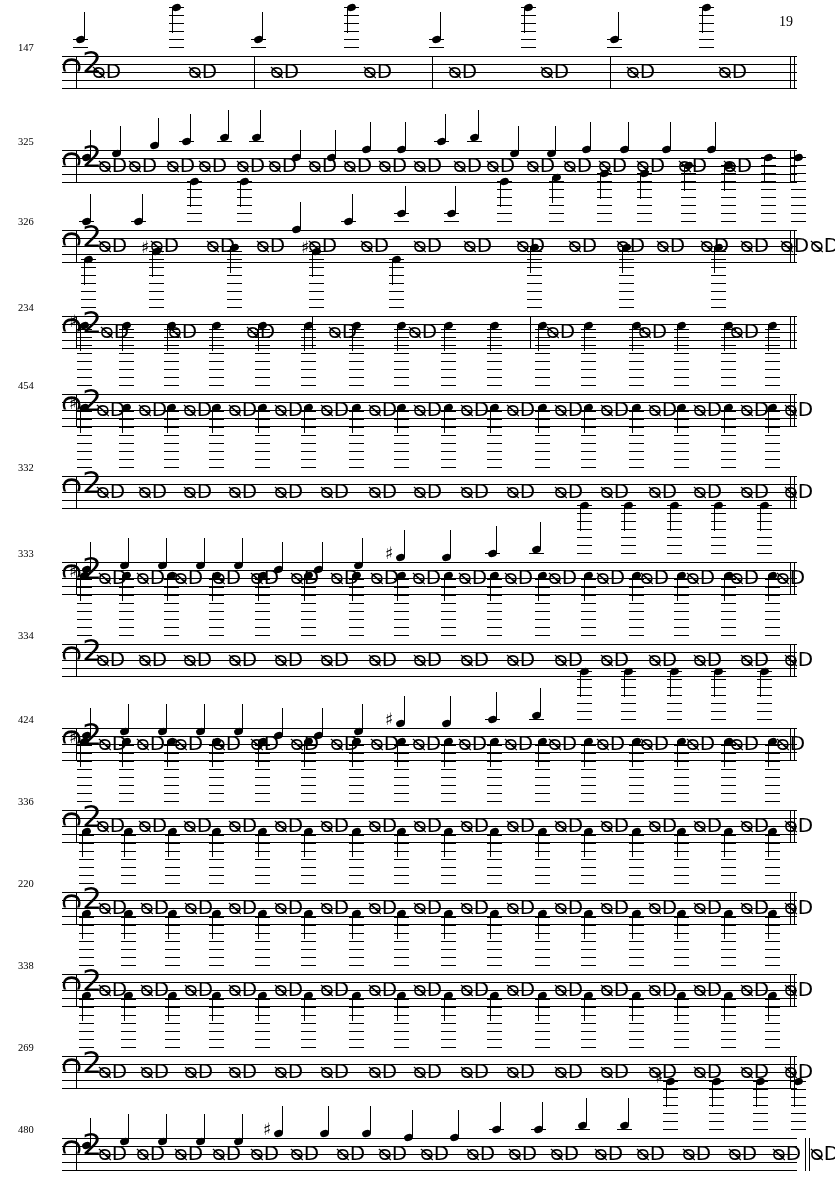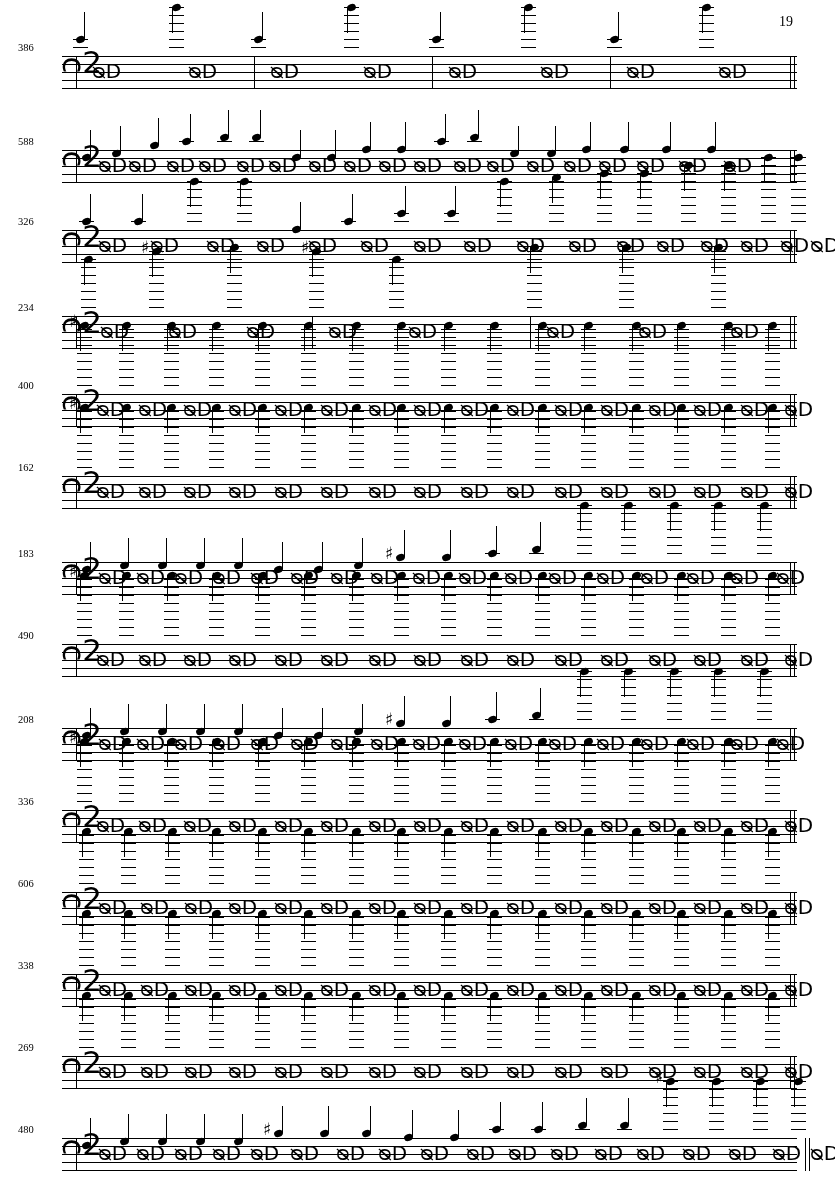--- a/index.html
+++ b/index.html
@@ -135,21 +135,21 @@
     font-family: "Liberation Serif", serif;
   }
 </style>
 </head>
 <body>
 
 <div class="page">
   <div class="page-number">19</div>
   <div class="systems" id="systems">
       <div class="system">
-        <div class="measure-number" style="top: 8px;">386</div>
+        <div class="measure-number" style="top: 8px;">147</div>
         <div class="staff" style="top: 22px;">
           <div class="line l0"></div>
           <div class="line l1"></div>
           <div class="line l2"></div>
           <div class="line l3"></div>
           <div class="line l4"></div>
           <div class="clef">ᴒ2</div>
           <div class="timesig" style="left: 22px; top: 1px;"></div>
           <div class="barline" style="left: 14px;"></div>
           <div class="barline" style="left: 192px;"></div>
@@ -211,21 +211,21 @@
           <div class="ledger" style="left: 637px; top: -25px;"></div>
           <div class="ledger" style="left: 637px; top: -33px;"></div>
           <div class="ledger" style="left: 637px; top: -41px;"></div>
           <div class="ledger" style="left: 637px; top: -49px;"></div>
           <div class="note" style="left: 640px; top: -52px;"></div>
           <div class="stem" style="left: 640px; top: -49px; height: 26px;"></div>
           <div class="rest" style="left: 656px; top: 5px;">ᴓD</div>
         </div>
       </div>
       <div class="system">
-        <div class="measure-number" style="top: 102px;">588</div>
+        <div class="measure-number" style="top: 102px;">325</div>
         <div class="staff" style="top: 116px;">
           <div class="line l0"></div>
           <div class="line l1"></div>
           <div class="line l2"></div>
           <div class="line l3"></div>
           <div class="line l4"></div>
           <div class="clef">ᴒ2</div>
           <div class="barline" style="left: 14px;"></div>
           <div class="endbar" style="left: 728px;">
             <div class="thin"></div>
@@ -535,21 +535,21 @@
           <div class="ledger" style="left: 649px; top: -41px;"></div>
           <div class="ledger" style="left: 649px; top: -49px;"></div>
           <div class="ledger" style="left: 649px; top: -57px;"></div>
           <div class="ledger" style="left: 649px; top: -65px;"></div>
           <div class="note" style="left: 652px; top: -72px;"></div>
           <div class="stem" style="left: 652px; top: -69px; height: 26px;"></div>
           <div class="rest" style="left: 668px; top: 5px;">ᴓD</div>
         </div>
       </div>
       <div class="system">
-        <div class="measure-number" style="top: 346px;">400</div>
+        <div class="measure-number" style="top: 346px;">454</div>
         <div class="staff" style="top: 360px;">
           <div class="line l0"></div>
           <div class="line l1"></div>
           <div class="line l2"></div>
           <div class="line l3"></div>
           <div class="line l4"></div>
           <div class="clef">ᴒ2</div>
           <div class="barline" style="left: 14px;"></div>
           <div class="endbar" style="left: 728px;">
             <div class="thin"></div>
@@ -728,21 +728,21 @@
           <div class="ledger" style="left: 703px; top: -41px;"></div>
           <div class="ledger" style="left: 703px; top: -49px;"></div>
           <div class="ledger" style="left: 703px; top: -57px;"></div>
           <div class="ledger" style="left: 703px; top: -65px;"></div>
           <div class="note" style="left: 706px; top: -72px;"></div>
           <div class="stem" style="left: 706px; top: -69px; height: 26px;"></div>
           <div class="rest" style="left: 722px; top: 5px;">ᴓD</div>
         </div>
       </div>
       <div class="system">
-        <div class="measure-number" style="top: 428px;">162</div>
+        <div class="measure-number" style="top: 428px;">332</div>
         <div class="staff" style="top: 442px;">
           <div class="line l0"></div>
           <div class="line l1"></div>
           <div class="line l2"></div>
           <div class="line l3"></div>
           <div class="line l4"></div>
           <div class="clef">ᴒ2</div>
           <div class="barline" style="left: 14px;"></div>
           <div class="endbar" style="left: 728px;">
             <div class="thin"></div>
@@ -921,21 +921,21 @@
           <div class="ledger" style="left: 703px; top: -41px;"></div>
           <div class="ledger" style="left: 703px; top: -49px;"></div>
           <div class="ledger" style="left: 703px; top: -57px;"></div>
           <div class="ledger" style="left: 703px; top: -65px;"></div>
           <div class="note" style="left: 706px; top: -72px;"></div>
           <div class="stem" style="left: 706px; top: -69px; height: 26px;"></div>
           <div class="rest" style="left: 722px; top: 5px;">ᴓD</div>
         </div>
       </div>
       <div class="system">
-        <div class="measure-number" style="top: 514px;">183</div>
+        <div class="measure-number" style="top: 514px;">333</div>
         <div class="staff" style="top: 528px;">
           <div class="line l0"></div>
           <div class="line l1"></div>
           <div class="line l2"></div>
           <div class="line l3"></div>
           <div class="line l4"></div>
           <div class="clef">ᴒ2</div>
           <div class="barline" style="left: 14px;"></div>
           <div class="endbar" style="left: 728px;">
             <div class="thin"></div>
@@ -1026,21 +1026,21 @@
           <div class="ledger" style="left: 695px; top: -33px;"></div>
           <div class="ledger" style="left: 695px; top: -41px;"></div>
           <div class="ledger" style="left: 695px; top: -49px;"></div>
           <div class="ledger" style="left: 695px; top: -57px;"></div>
           <div class="note" style="left: 698px; top: -60px;"></div>
           <div class="stem" style="left: 698px; top: -57px; height: 26px;"></div>
           <div class="rest" style="left: 714px; top: 5px;">ᴓD</div>
         </div>
       </div>
       <div class="system">
-        <div class="measure-number" style="top: 596px;">490</div>
+        <div class="measure-number" style="top: 596px;">334</div>
         <div class="staff" style="top: 610px;">
           <div class="line l0"></div>
           <div class="line l1"></div>
           <div class="line l2"></div>
           <div class="line l3"></div>
           <div class="line l4"></div>
           <div class="clef">ᴒ2</div>
           <div class="barline" style="left: 14px;"></div>
           <div class="endbar" style="left: 728px;">
             <div class="thin"></div>
@@ -1219,21 +1219,21 @@
           <div class="ledger" style="left: 703px; top: -41px;"></div>
           <div class="ledger" style="left: 703px; top: -49px;"></div>
           <div class="ledger" style="left: 703px; top: -57px;"></div>
           <div class="ledger" style="left: 703px; top: -65px;"></div>
           <div class="note" style="left: 706px; top: -72px;"></div>
           <div class="stem" style="left: 706px; top: -69px; height: 26px;"></div>
           <div class="rest" style="left: 722px; top: 5px;">ᴓD</div>
         </div>
       </div>
       <div class="system">
-        <div class="measure-number" style="top: 680px;">208</div>
+        <div class="measure-number" style="top: 680px;">424</div>
         <div class="staff" style="top: 694px;">
           <div class="line l0"></div>
           <div class="line l1"></div>
           <div class="line l2"></div>
           <div class="line l3"></div>
           <div class="line l4"></div>
           <div class="clef">ᴒ2</div>
           <div class="barline" style="left: 14px;"></div>
           <div class="endbar" style="left: 728px;">
             <div class="thin"></div>
@@ -1517,21 +1517,21 @@
           <div class="ledger" style="left: 703px; top: -41px;"></div>
           <div class="ledger" style="left: 703px; top: -49px;"></div>
           <div class="ledger" style="left: 703px; top: -57px;"></div>
           <div class="ledger" style="left: 703px; top: -65px;"></div>
           <div class="note" style="left: 706px; top: -72px;"></div>
           <div class="stem" style="left: 706px; top: -69px; height: 26px;"></div>
           <div class="rest" style="left: 722px; top: 5px;">ᴓD</div>
         </div>
       </div>
       <div class="system">
-        <div class="measure-number" style="top: 844px;">606</div>
+        <div class="measure-number" style="top: 844px;">220</div>
         <div class="staff" style="top: 858px;">
           <div class="line l0"></div>
           <div class="line l1"></div>
           <div class="line l2"></div>
           <div class="line l3"></div>
           <div class="line l4"></div>
           <div class="clef">ᴒ2</div>
           <div class="barline" style="left: 14px;"></div>
           <div class="endbar" style="left: 728px;">
             <div class="thin"></div>

